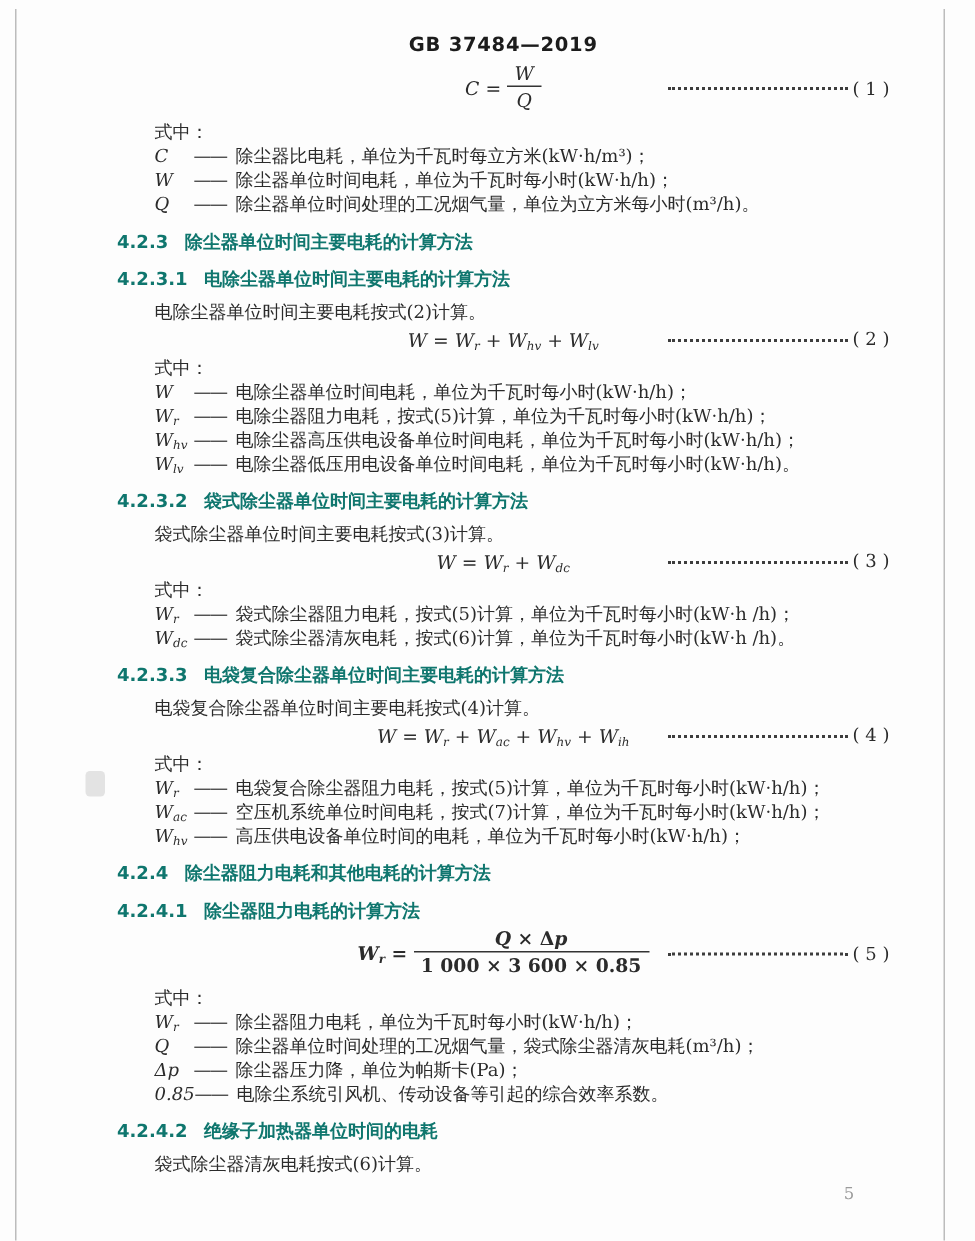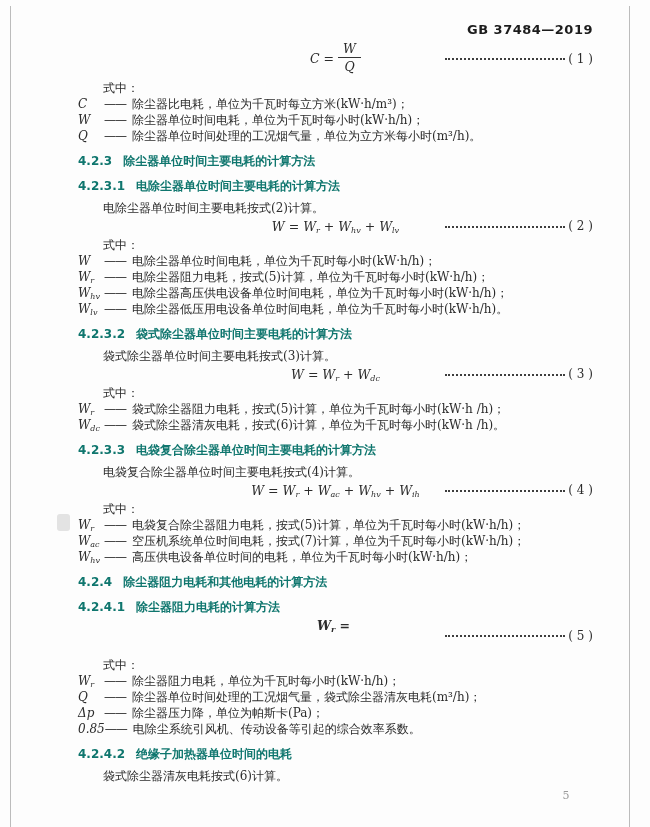--- a/index.html
+++ b/index.html
@@ -9,28 +9,28 @@
     font-family:"DejaVu Serif","Liberation Serif",serif;
     font-size:12px;color:#2b2b2b;
     -webkit-font-smoothing:antialiased;
   }
   .edge{position:absolute;top:6px;bottom:0;width:1px;background:#bcbcbc;}
   .edge.left{left:10px;}
   .edge.right{left:629px;}
   .scan-artifact{position:absolute;left:57px;top:514px;width:13px;height:17px;background:#e3e3e3;border-radius:3px;}
   .content{position:absolute;left:0;top:0;width:650px;box-sizing:border-box;
     padding:22px 57px 0 78px;}
-  .hdr{text-align:right;height:16px;line-height:16px;}
+  .hdr{text-align:center;height:16px;line-height:16px;}
   .hdr .std{font-family:"DejaVu Sans","Liberation Sans",sans-serif;font-weight:bold;font-size:13px;color:#1c1c1c;letter-spacing:.5px;}
   .heading{margin-top:9px;height:16px;line-height:16px;
     font-family:"DejaVu Sans","Liberation Sans",sans-serif;font-weight:bold;color:#0f766e;font-size:12px;}
   .heading .num{margin-right:11px;}
   .para{margin:6px 0 0 25px;height:16px;line-height:16px;}
   .where{margin-left:25px;height:16px;line-height:16px;}
-  .symrow{height:16px;line-height:16px;white-space:nowrap;}
+  .symrow{margin-left:25px;height:16px;line-height:16px;white-space:nowrap;}
   .symrow .sym{display:inline-block;min-width:26px;font-style:italic;}
   .symrow .dash{display:inline-block;width:28px;letter-spacing:-1px;font-style:normal;}
   .symrow .desc{font-style:normal;}
   sub{font-size:8px;vertical-align:-2px;line-height:0;}
   i{font-style:italic;}
   
   .frow{position:relative;text-align:center;}
   .frow.inline{margin:3px 0;height:15px;line-height:15px;}
   .frow.fraction{margin:2px 0;height:38px;}
   .fbody{display:inline-block;font-size:12.5px;}
@@ -91,21 +91,21 @@
       <div class="frow inline"><span class="fbody"><i>W</i> = <i>W</i><sub><i>r</i></sub> + <i>W</i><sub><i>ac</i></sub> + <i>W</i><sub><i>hv</i></sub> + <i>W</i><sub><i>ih</i></sub></span><span class="eqright">
           <span class="leader"></span>
           <span class="flabel">( 4 )</span>
         </span></div>
       <div class="where">式中：</div>
       <div class="symrow"><span class="sym"><i>W</i><sub><i>r</i></sub></span><span class="dash">——</span><span class="desc">电袋复合除尘器阻力电耗，按式(5)计算，单位为千瓦时每小时(kW·h/h)；</span></div>
       <div class="symrow"><span class="sym"><i>W</i><sub><i>ac</i></sub></span><span class="dash">——</span><span class="desc">空压机系统单位时间电耗，按式(7)计算，单位为千瓦时每小时(kW·h/h)；</span></div>
       <div class="symrow"><span class="sym"><i>W</i><sub><i>hv</i></sub></span><span class="dash">——</span><span class="desc">高压供电设备单位时间的电耗，单位为千瓦时每小时(kW·h/h)；</span></div>
       <div class="heading"><span class="num">4.2.4</span><span class="ttl">除尘器阻力电耗和其他电耗的计算方法</span></div>
       <div class="heading"><span class="num">4.2.4.1</span><span class="ttl">除尘器阻力电耗的计算方法</span></div>
-      <div class="frow fraction"><span class="fbody boldmath"><span class="lhs"><i>W</i><sub><i>r</i></sub> =</span></span><span class="eqright">
+      <div class="frow fraction"><span class="fbody boldmath"><span class="lhs"><i>W</i><sub><i>r</i></sub> =</span><span class="frac"><span class="fnum"><i>Q</i> × Δ<i>p</i></span><span class="fden">1 000 × 3 600 × 0.85</span></span></span><span class="eqright">
           <span class="leader"></span>
           <span class="flabel">( 5 )</span>
         </span></div>
       <div class="where">式中：</div>
       <div class="symrow"><span class="sym"><i>W</i><sub><i>r</i></sub></span><span class="dash">——</span><span class="desc">除尘器阻力电耗，单位为千瓦时每小时(kW·h/h)；</span></div>
       <div class="symrow"><span class="sym"><i>Q</i></span><span class="dash">——</span><span class="desc">除尘器单位时间处理的工况烟气量，袋式除尘器清灰电耗(m³/h)；</span></div>
       <div class="symrow"><span class="sym">Δ<i>p</i></span><span class="dash">——</span><span class="desc">除尘器压力降，单位为帕斯卡(Pa)；</span></div>
       <div class="symrow"><span class="sym">0.85</span><span class="dash">——</span><span class="desc">电除尘系统引风机、传动设备等引起的综合效率系数。</span></div>
       <div class="heading"><span class="num">4.2.4.2</span><span class="ttl">绝缘子加热器单位时间的电耗</span></div>
       <div class="para">袋式除尘器清灰电耗按式(6)计算。</div>

